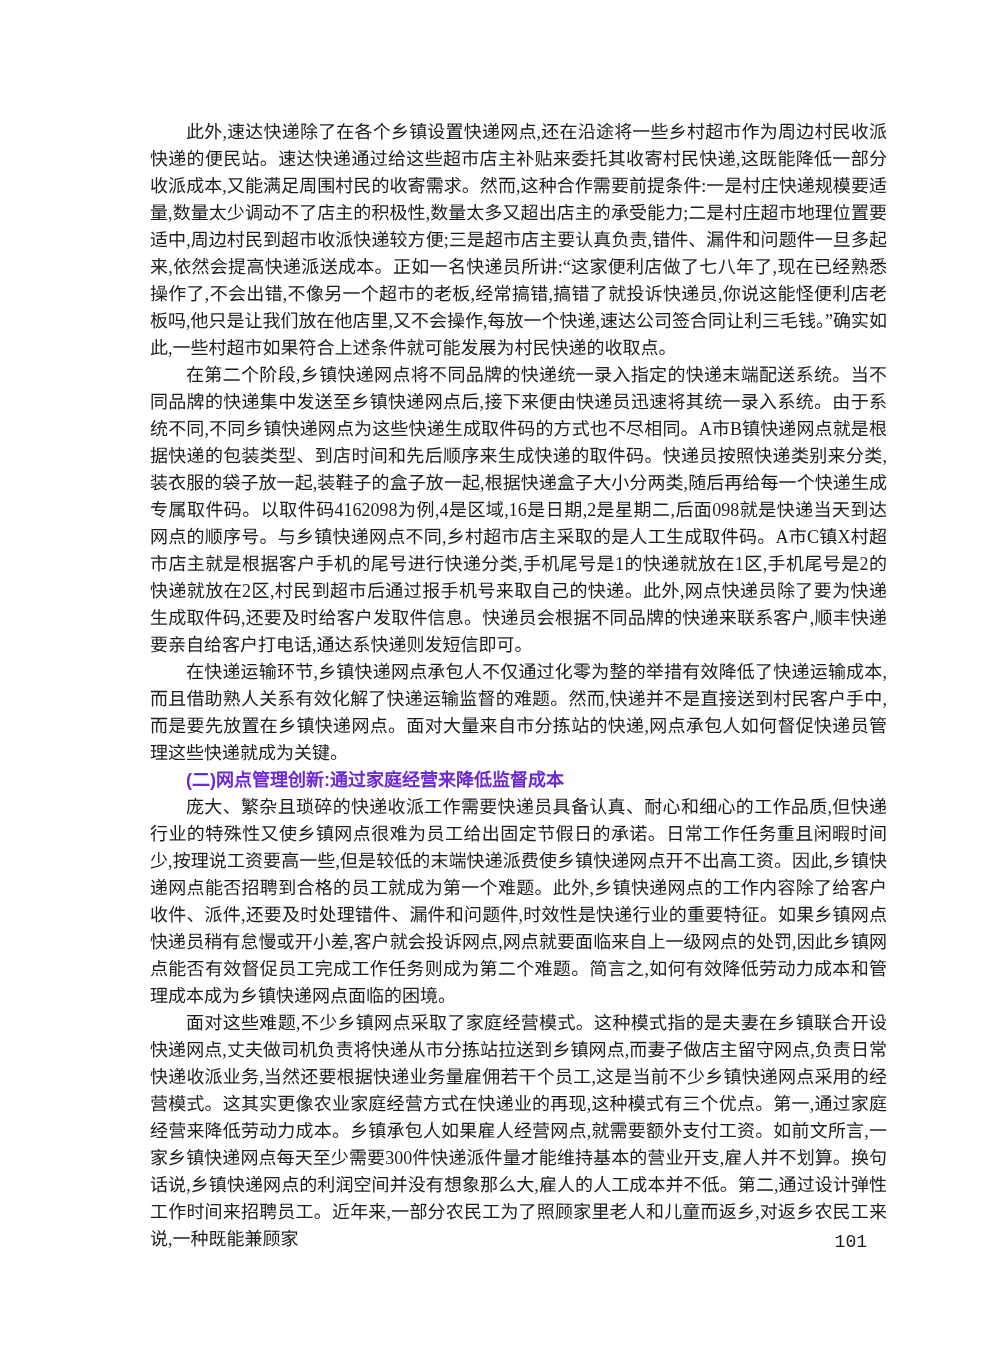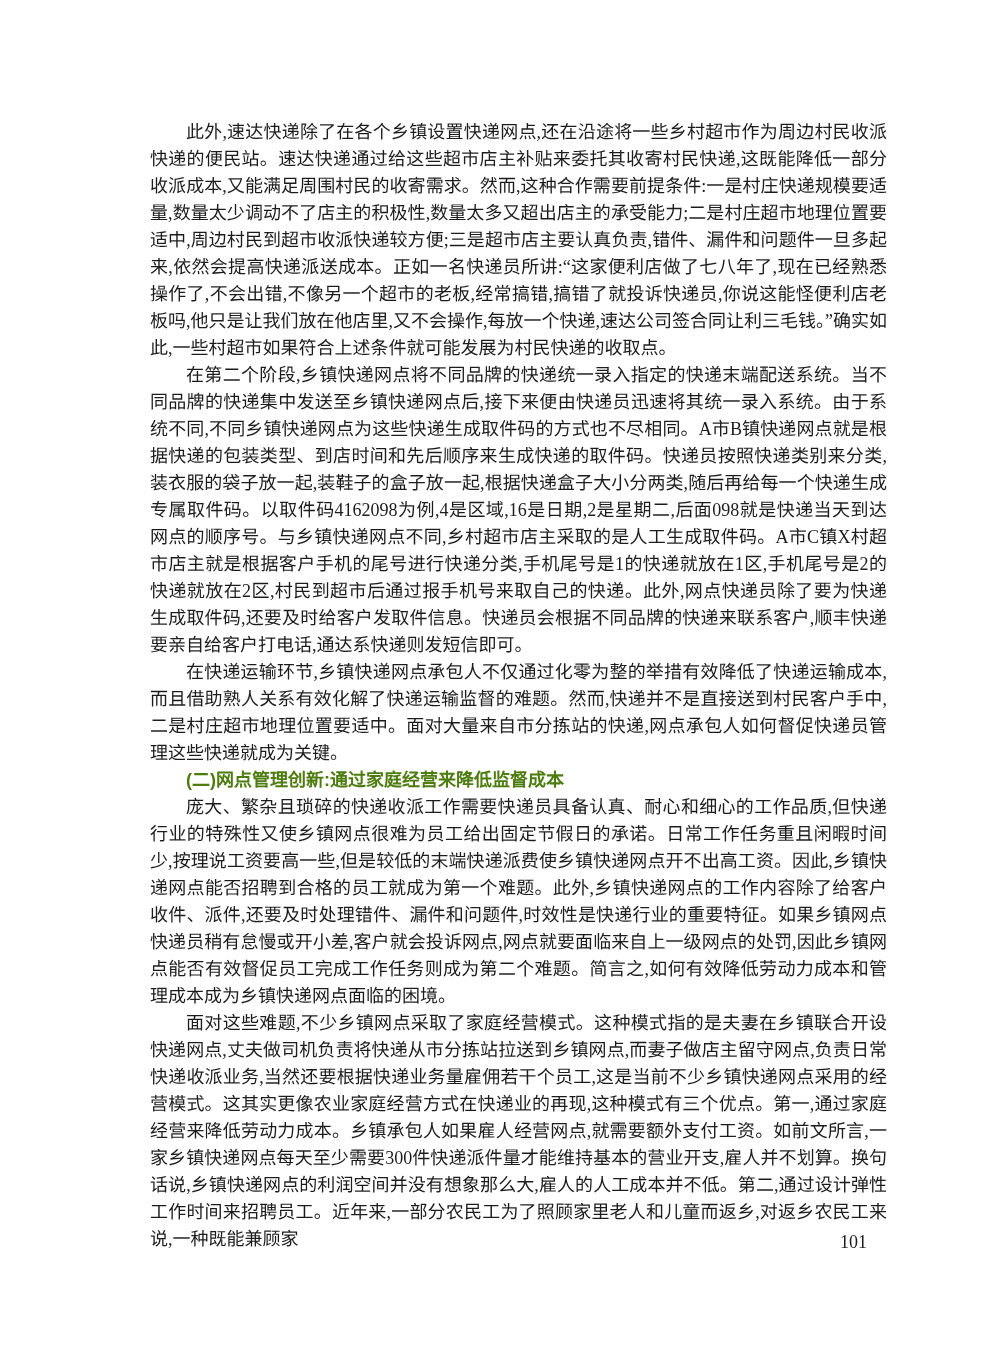--- a/index.html
+++ b/index.html
@@ -34,38 +34,38 @@
     margin: 0;
     text-indent: 2em;
   }
   .section-heading {
     margin: 0;
     text-indent: 2em;
     font-size: 18px;
     line-height: 27px;
     font-weight: bold;
     font-family: "Liberation Sans", "DejaVu Sans", sans-serif;
-    color: #4d7c0f;
+    color: #6d28d9;
   }
   .page-number {
     position: absolute;
     top: 1229px;
     right: 133px;
     font-size: 18px;
     line-height: 27px;
     color: #1c1c1c;
-    font-family: Liberation Serif, serif;
+    font-family: Liberation Mono, monospace;
   }
 </style>
 </head>
 <body>
 
 <div class="page">
   <div class="text-block">
       <p class="para">此外,速达快递除了在各个乡镇设置快递网点,还在沿途将一些乡村超市作为周边村民收派快递的便民站。速达快递通过给这些超市店主补贴来委托其收寄村民快递,这既能降低一部分收派成本,又能满足周围村民的收寄需求。然而,这种合作需要前提条件:一是村庄快递规模要适量,数量太少调动不了店主的积极性,数量太多又超出店主的承受能力;二是村庄超市地理位置要适中,周边村民到超市收派快递较方便;三是超市店主要认真负责,错件、漏件和问题件一旦多起来,依然会提高快递派送成本。正如一名快递员所讲:“这家便利店做了七八年了,现在已经熟悉操作了,不会出错,不像另一个超市的老板,经常搞错,搞错了就投诉快递员,你说这能怪便利店老板吗,他只是让我们放在他店里,又不会操作,每放一个快递,速达公司签合同让利三毛钱。”确实如此,一些村超市如果符合上述条件就可能发展为村民快递的收取点。</p>
       <p class="para">在第二个阶段,乡镇快递网点将不同品牌的快递统一录入指定的快递末端配送系统。当不同品牌的快递集中发送至乡镇快递网点后,接下来便由快递员迅速将其统一录入系统。由于系统不同,不同乡镇快递网点为这些快递生成取件码的方式也不尽相同。A市B镇快递网点就是根据快递的包装类型、到店时间和先后顺序来生成快递的取件码。快递员按照快递类别来分类,装衣服的袋子放一起,装鞋子的盒子放一起,根据快递盒子大小分两类,随后再给每一个快递生成专属取件码。以取件码4162098为例,4是区域,16是日期,2是星期二,后面098就是快递当天到达网点的顺序号。与乡镇快递网点不同,乡村超市店主采取的是人工生成取件码。A市C镇X村超市店主就是根据客户手机的尾号进行快递分类,手机尾号是1的快递就放在1区,手机尾号是2的快递就放在2区,村民到超市后通过报手机号来取自己的快递。此外,网点快递员除了要为快递生成取件码,还要及时给客户发取件信息。快递员会根据不同品牌的快递来联系客户,顺丰快递要亲自给客户打电话,通达系快递则发短信即可。</p>
-      <p class="para">在快递运输环节,乡镇快递网点承包人不仅通过化零为整的举措有效降低了快递运输成本,而且借助熟人关系有效化解了快递运输监督的难题。然而,快递并不是直接送到村民客户手中,二是村庄超市地理位置要适中。面对大量来自市分拣站的快递,网点承包人如何督促快递员管理这些快递就成为关键。</p>
+      <p class="para">在快递运输环节,乡镇快递网点承包人不仅通过化零为整的举措有效降低了快递运输成本,而且借助熟人关系有效化解了快递运输监督的难题。然而,快递并不是直接送到村民客户手中,而是要先放置在乡镇快递网点。面对大量来自市分拣站的快递,网点承包人如何督促快递员管理这些快递就成为关键。</p>
       <h3 class="section-heading">(二)网点管理创新:通过家庭经营来降低监督成本</h3>
       <p class="para">庞大、繁杂且琐碎的快递收派工作需要快递员具备认真、耐心和细心的工作品质,但快递行业的特殊性又使乡镇网点很难为员工给出固定节假日的承诺。日常工作任务重且闲暇时间少,按理说工资要高一些,但是较低的末端快递派费使乡镇快递网点开不出高工资。因此,乡镇快递网点能否招聘到合格的员工就成为第一个难题。此外,乡镇快递网点的工作内容除了给客户收件、派件,还要及时处理错件、漏件和问题件,时效性是快递行业的重要特征。如果乡镇网点快递员稍有怠慢或开小差,客户就会投诉网点,网点就要面临来自上一级网点的处罚,因此乡镇网点能否有效督促员工完成工作任务则成为第二个难题。简言之,如何有效降低劳动力成本和管理成本成为乡镇快递网点面临的困境。</p>
       <p class="para">面对这些难题,不少乡镇网点采取了家庭经营模式。这种模式指的是夫妻在乡镇联合开设快递网点,丈夫做司机负责将快递从市分拣站拉送到乡镇网点,而妻子做店主留守网点,负责日常快递收派业务,当然还要根据快递业务量雇佣若干个员工,这是当前不少乡镇快递网点采用的经营模式。这其实更像农业家庭经营方式在快递业的再现,这种模式有三个优点。第一,通过家庭经营来降低劳动力成本。乡镇承包人如果雇人经营网点,就需要额外支付工资。如前文所言,一家乡镇快递网点每天至少需要300件快递派件量才能维持基本的营业开支,雇人并不划算。换句话说,乡镇快递网点的利润空间并没有想象那么大,雇人的人工成本并不低。第二,通过设计弹性工作时间来招聘员工。近年来,一部分农民工为了照顾家里老人和儿童而返乡,对返乡农民工来说,一种既能兼顾家</p>
     </div>
   <div class="page-number">101</div>
 </div>
 
 </body></html>

